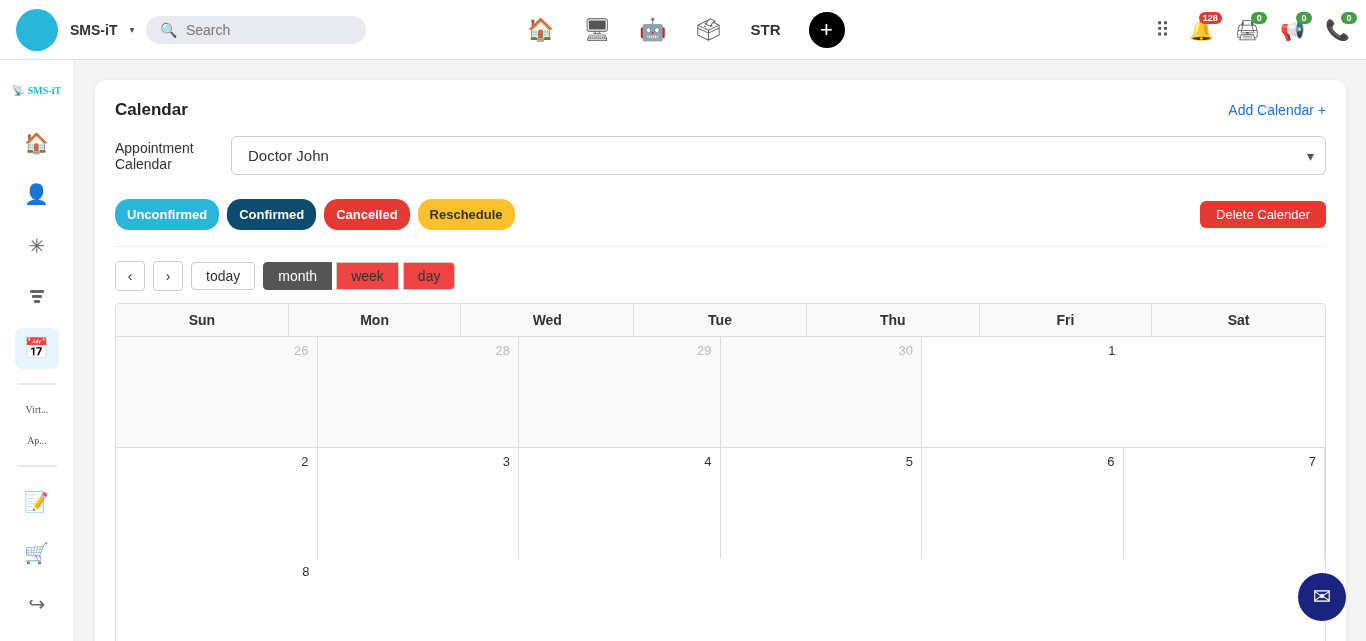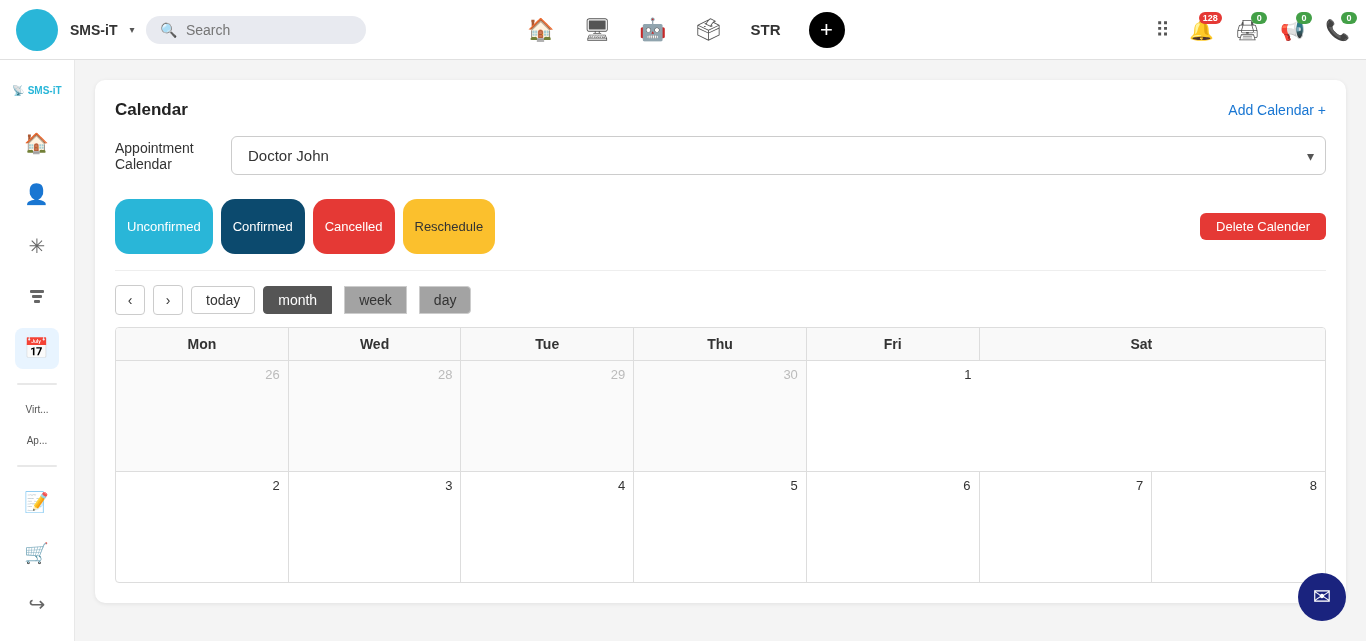--- a/index.html
+++ b/index.html
@@ -69,20 +69,21 @@
       display: flex; height: calc(641px - 60px);
     }
 
     
     .sidebar {
       width: 75px; background: #fff;
       display: flex; flex-direction: column; align-items: center;
       padding: 16px 0; gap: 10px;
       border-right: 1px solid #e8e8e8;
       overflow: hidden;
+      font-family: Liberation Serif, serif;
     }
     .sidebar-logo {
       width: 50px; height: 30px;
       display: flex; align-items: center; justify-content: center;
       margin-bottom: 8px;
     }
     .sidebar-logo-text { font-size: 10px; font-weight: 700; color: #29b6d8; }
     .sidebar-item {
       width: 44px; height: 44px;
       display: flex; align-items: center; justify-content: center;
@@ -126,21 +127,21 @@
     }
     .select-chevron {
       position: absolute; right: 12px; top: 50%; transform: translateY(-50%);
       color: #555; pointer-events: none; font-size: 14px;
     }
 
     .status-badges {
       display: flex; gap: 8px; align-items: center; margin-bottom: 16px; flex-wrap: wrap;
     }
     .status-badge {
-      padding: 20px 12px; border-radius: 14px; font-size: 13px; font-weight: 400; color: #fff;
+      padding: 8px 12px; border-radius: 14px; font-size: 13px; font-weight: 700; color: #fff;
     }
     .badge-unconfirmed { background: #29b6d8; }
     .badge-confirmed { background: #0c4a6e; }
     .badge-cancelled { background: #e53935; }
     .badge-reschedule { background: #fbc02d; color: #333; }
     .delete-calendar-btn {
       margin-left: auto; padding: 6px 16px; background: #e53935;
       color: #fff; border: none; border-radius: 6px; font-size: 13px; cursor: pointer; font-weight: 500;
     }
 
@@ -154,45 +155,45 @@
       font-size: 14px; color: #333;
     }
     .cal-today-btn {
       padding: 5px 14px; border: 1px solid #ccc; background: #fff;
       border-radius: 4px; cursor: pointer; font-size: 14px; color: #333;
     }
     .cal-month-title {
       flex: 1; text-align: center; font-size: 26px; font-weight: 600; color: #222;
     }
     .cal-view-btns {
-      display: flex; gap: 12px;
+      display: flex; gap: 4px;
     }
     .cal-view-btn {
-      padding: 5px 14px; border: 1px solid #ccc; background: #a3a3a3;
+      padding: 5px 14px; border: 1px solid #ccc; background: #ef4444;
       cursor: pointer; font-size: 14px; color: #333;
     }
     .cal-view-btn:first-child { border-radius: 4px 0 0 4px; }
     .cal-view-btn:last-child { border-radius: 0 4px 4px 0; }
     .cal-view-btn.active { background: #555; color: #fff; border-color: #555; }
 
     
     .cal-grid {
       border: 1px solid #ddd; border-radius: 4px; overflow: hidden;
     }
     .cal-header-row {
       display: grid; grid-template-columns: repeat(7, 1fr);
       background: #f9f9f9; border-bottom: 1px solid #ddd;
     }
     .cal-header-cell {
       padding: 8px 0; text-align: center; font-size: 14px; font-weight: 600; color: #333;
       border-right: 1px solid #ddd;
     }
-    .cal-header-cell:last-child { border-right: none; text-align: right; }
+    .cal-header-cell:last-child { border-right: none; }
     .cal-row {
-      display: grid; grid-template-columns: repeat(7, 1fr);
+      display: grid; grid-template-columns: repeat(6, 1fr);
       border-bottom: 1px solid #ddd;
     }
     .cal-row:last-child { border-bottom: none; }
     .cal-cell {
       min-height: 110px; border-right: 1px solid #ddd;
       padding: 6px 8px; font-size: 13px; color: #333; vertical-align: top;
       display: flex; flex-direction: column;
     }
     .cal-cell:last-child { border-right: none; }
     .cal-cell.other-month { color: #bbb; background: #fafafa; }
@@ -315,20 +316,21 @@
         <div class="cal-view-btns">
           <button class="cal-view-btn active">month</button>
           <button class="cal-view-btn">week</button>
           <button class="cal-view-btn">day</button>
         </div>
       </div>
 
       <div class="cal-grid">
 
         <div class="cal-header-row">
+          <div class="cal-header-cell">Sun</div>
           <div class="cal-header-cell">Mon</div>
           <div class="cal-header-cell">Wed</div>
           <div class="cal-header-cell">Tue</div>
           <div class="cal-header-cell">Thu</div>
           <div class="cal-header-cell">Fri</div>
           <div class="cal-header-cell">Sat</div>
         </div>
 
         <div class="cal-row">
           <div class="cal-cell other-month">

